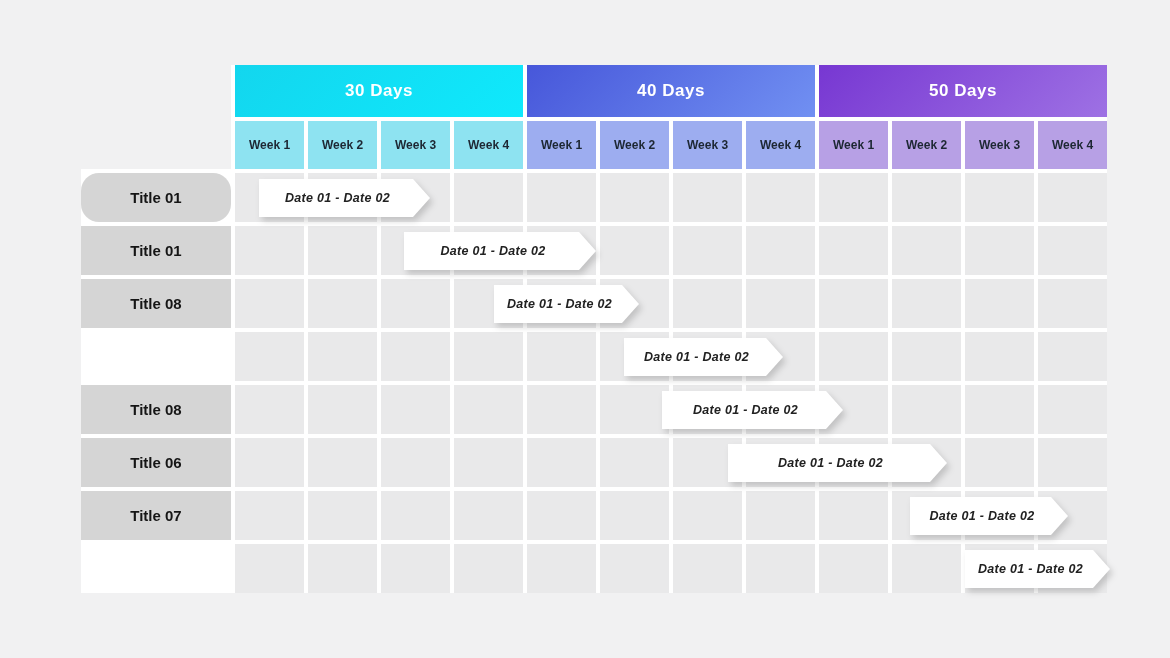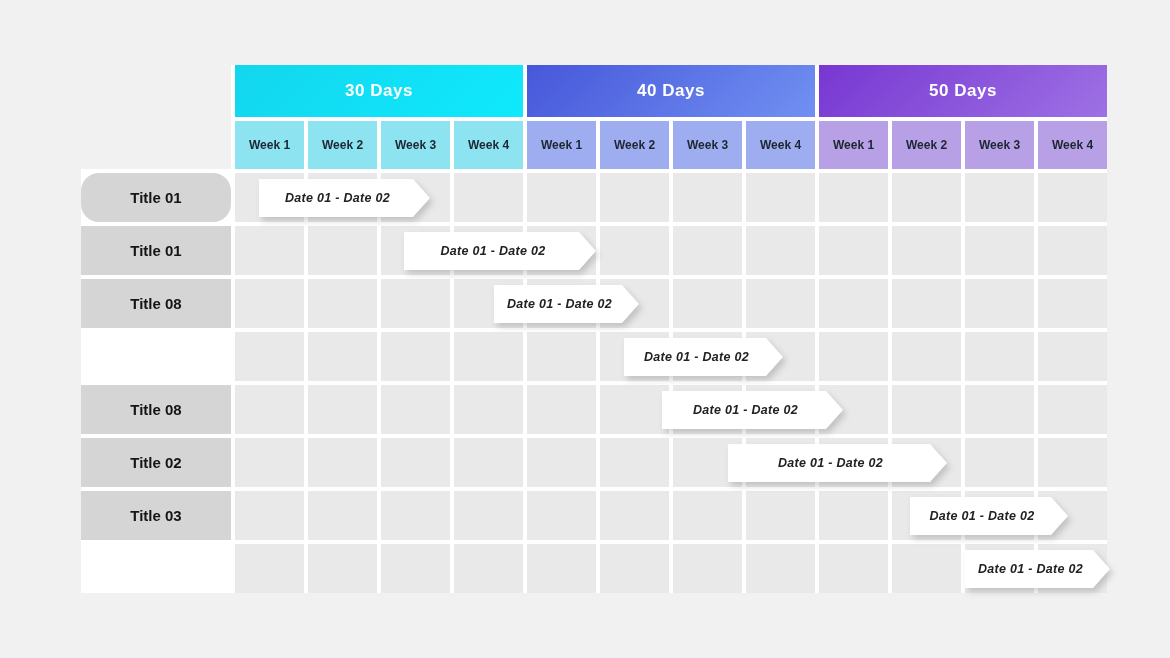--- a/index.html
+++ b/index.html
@@ -108,34 +108,34 @@
         <div class="cell" style="grid-area: 7 / 4; background: rgb(233, 233, 234);"></div>
         <div class="cell" style="grid-area: 7 / 5; background: rgb(233, 233, 234);"></div>
         <div class="cell" style="grid-area: 7 / 6; background: rgb(233, 233, 234);"></div>
         <div class="cell" style="grid-area: 7 / 7; background: rgb(233, 233, 234);"></div>
         <div class="cell" style="grid-area: 7 / 8; background: rgb(233, 233, 234);"></div>
         <div class="cell" style="grid-area: 7 / 9; background: rgb(233, 233, 234);"></div>
         <div class="cell" style="grid-area: 7 / 10; background: rgb(233, 233, 234);"></div>
         <div class="cell" style="grid-area: 7 / 11; background: rgb(233, 233, 234);"></div>
         <div class="cell" style="grid-area: 7 / 12; background: rgb(233, 233, 234);"></div>
         <div class="cell" style="grid-area: 7 / 13; background: rgb(233, 233, 234);"></div>
-        <div class="title" style="grid-area: 8 / 1; background: rgb(213, 213, 213);">Title 02</div>
+        <div class="title" style="grid-area: 8 / 1; background: rgb(213, 213, 213);">Title 06</div>
         <div class="cell" style="grid-area: 8 / 2; background: rgb(233, 233, 234);"></div>
         <div class="cell" style="grid-area: 8 / 3; background: rgb(233, 233, 234);"></div>
         <div class="cell" style="grid-area: 8 / 4; background: rgb(233, 233, 234);"></div>
         <div class="cell" style="grid-area: 8 / 5; background: rgb(233, 233, 234);"></div>
         <div class="cell" style="grid-area: 8 / 6; background: rgb(233, 233, 234);"></div>
         <div class="cell" style="grid-area: 8 / 7; background: rgb(233, 233, 234);"></div>
         <div class="cell" style="grid-area: 8 / 8; background: rgb(233, 233, 234);"></div>
         <div class="cell" style="grid-area: 8 / 9; background: rgb(233, 233, 234);"></div>
         <div class="cell" style="grid-area: 8 / 10; background: rgb(233, 233, 234);"></div>
         <div class="cell" style="grid-area: 8 / 11; background: rgb(233, 233, 234);"></div>
         <div class="cell" style="grid-area: 8 / 12; background: rgb(233, 233, 234);"></div>
         <div class="cell" style="grid-area: 8 / 13; background: rgb(233, 233, 234);"></div>
-        <div class="title" style="grid-area: 9 / 1; background: rgb(213, 213, 213);">Title 03</div>
+        <div class="title" style="grid-area: 9 / 1; background: rgb(213, 213, 213);">Title 07</div>
         <div class="cell" style="grid-area: 9 / 2; background: rgb(233, 233, 234);"></div>
         <div class="cell" style="grid-area: 9 / 3; background: rgb(233, 233, 234);"></div>
         <div class="cell" style="grid-area: 9 / 4; background: rgb(233, 233, 234);"></div>
         <div class="cell" style="grid-area: 9 / 5; background: rgb(233, 233, 234);"></div>
         <div class="cell" style="grid-area: 9 / 6; background: rgb(233, 233, 234);"></div>
         <div class="cell" style="grid-area: 9 / 7; background: rgb(233, 233, 234);"></div>
         <div class="cell" style="grid-area: 9 / 8; background: rgb(233, 233, 234);"></div>
         <div class="cell" style="grid-area: 9 / 9; background: rgb(233, 233, 234);"></div>
         <div class="cell" style="grid-area: 9 / 10; background: rgb(233, 233, 234);"></div>
         <div class="cell" style="grid-area: 9 / 11; background: rgb(233, 233, 234);"></div>

